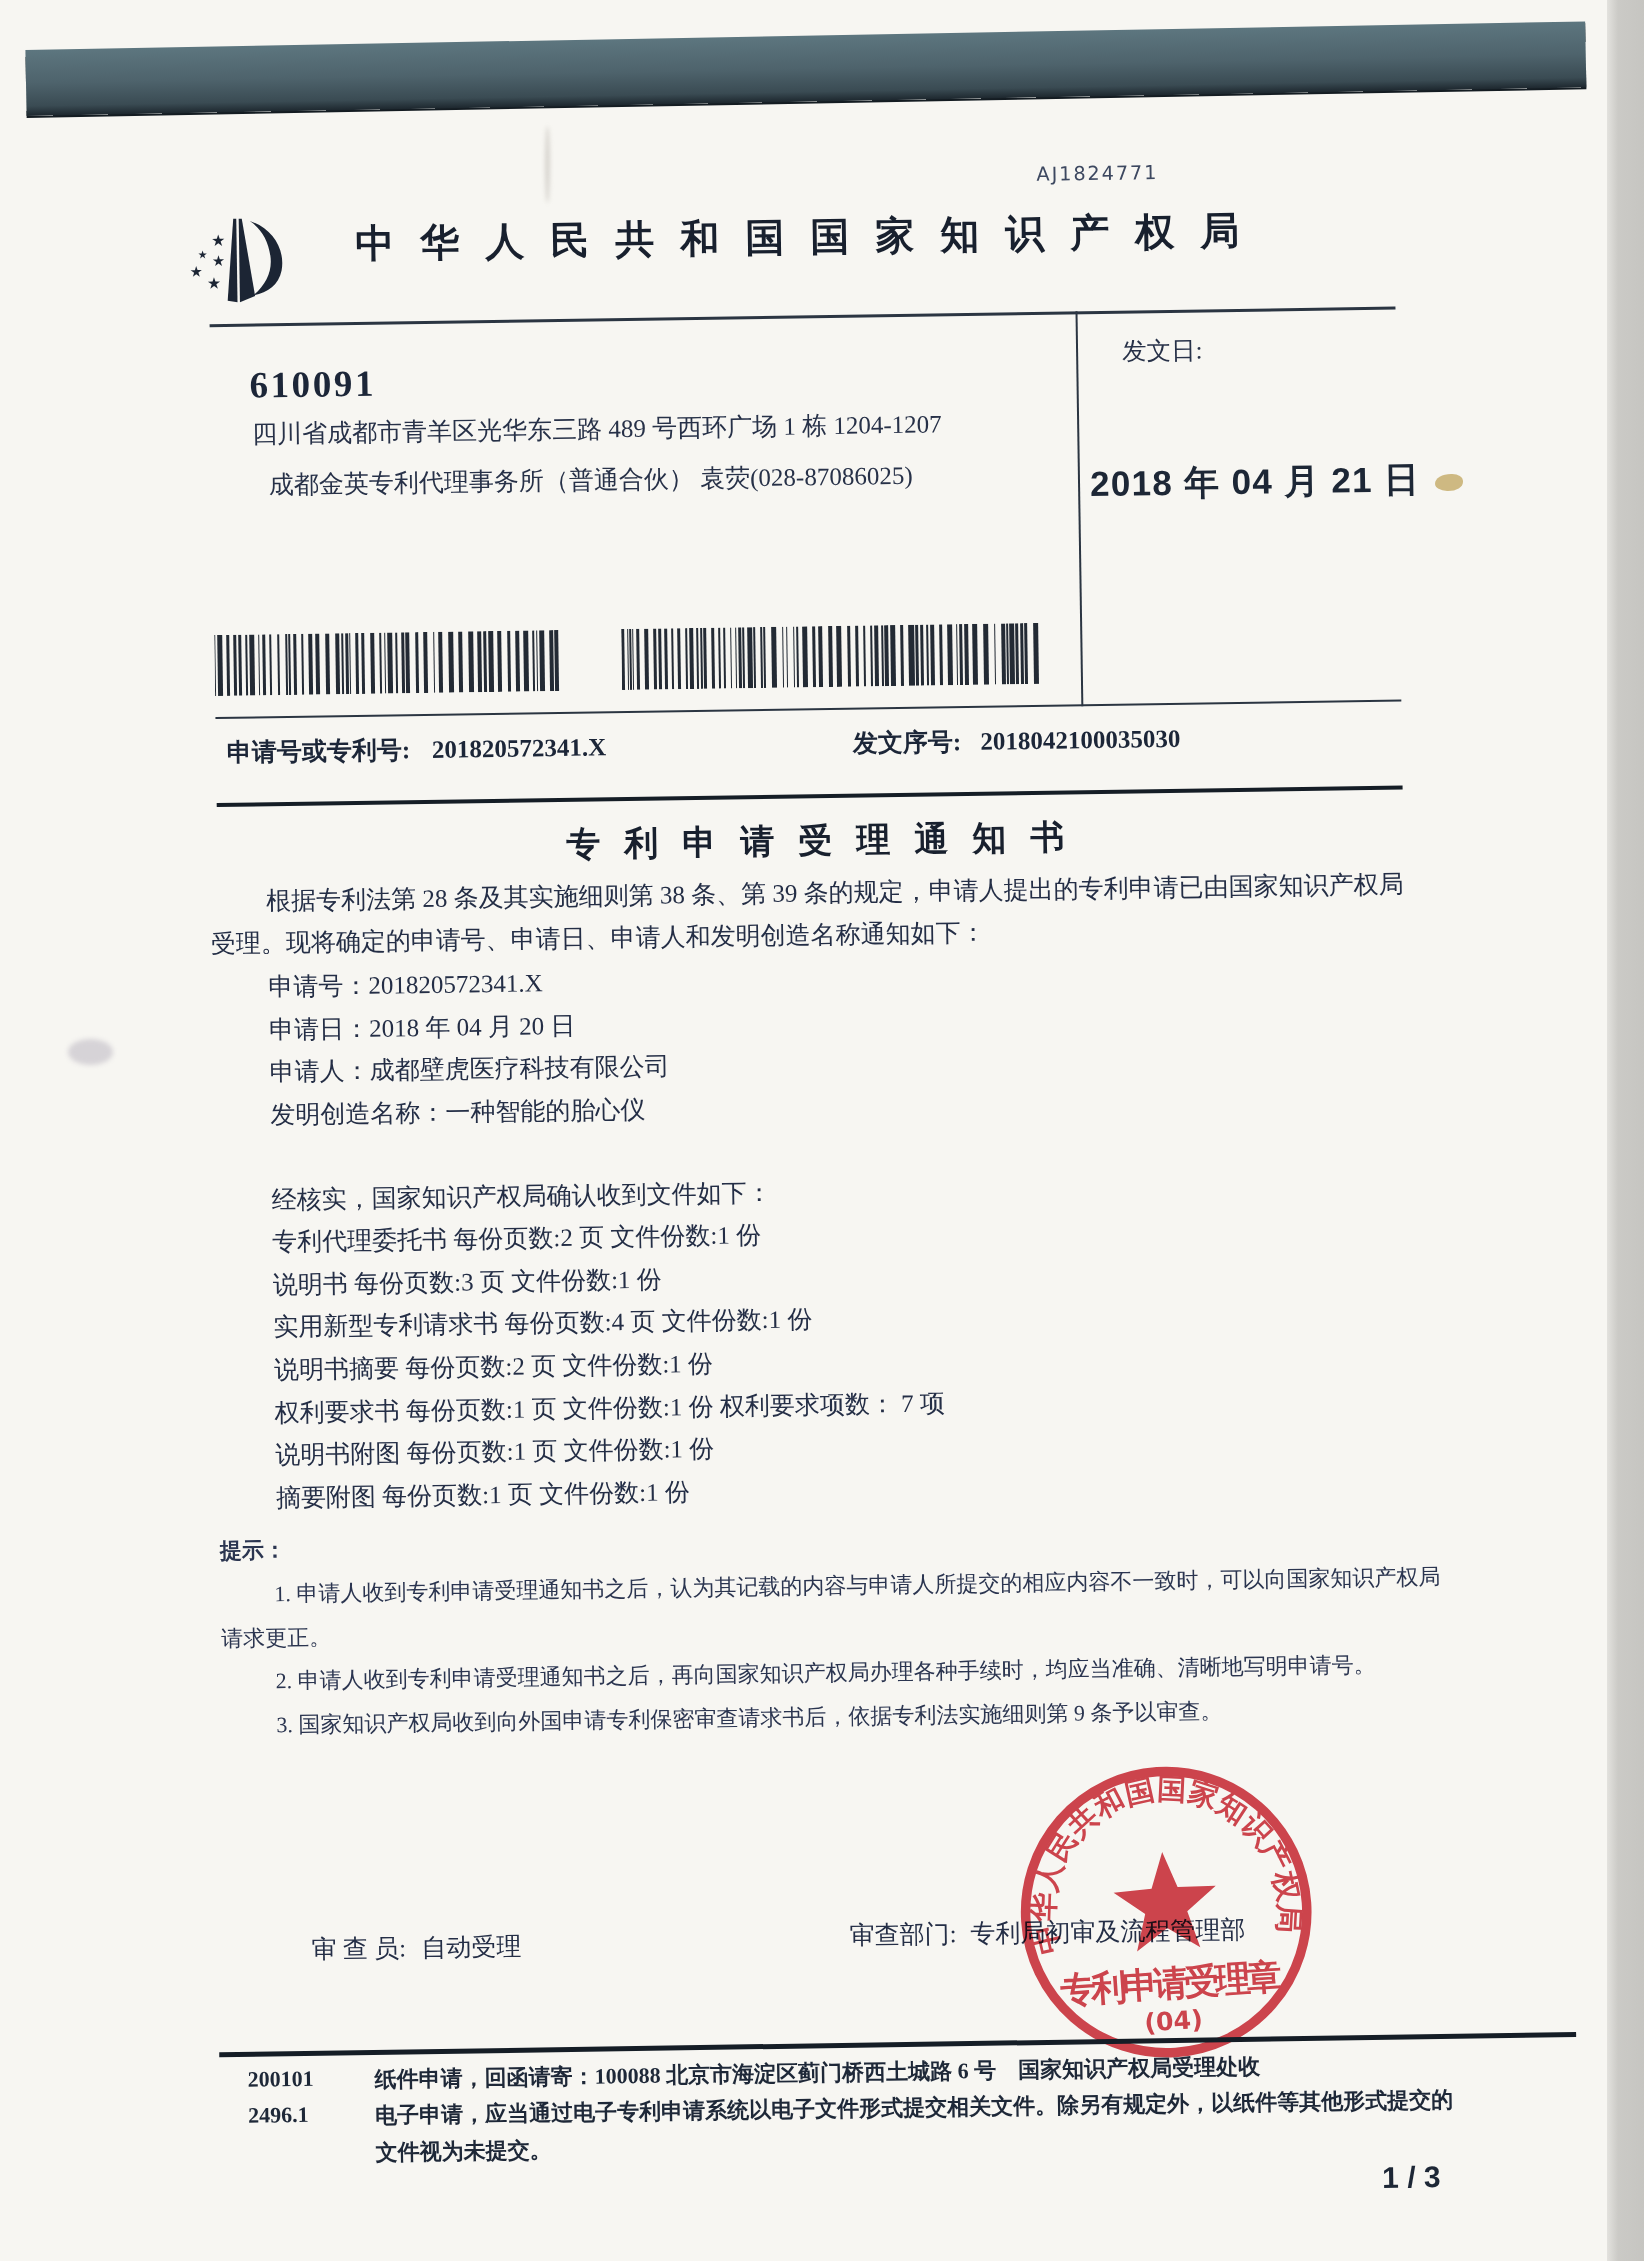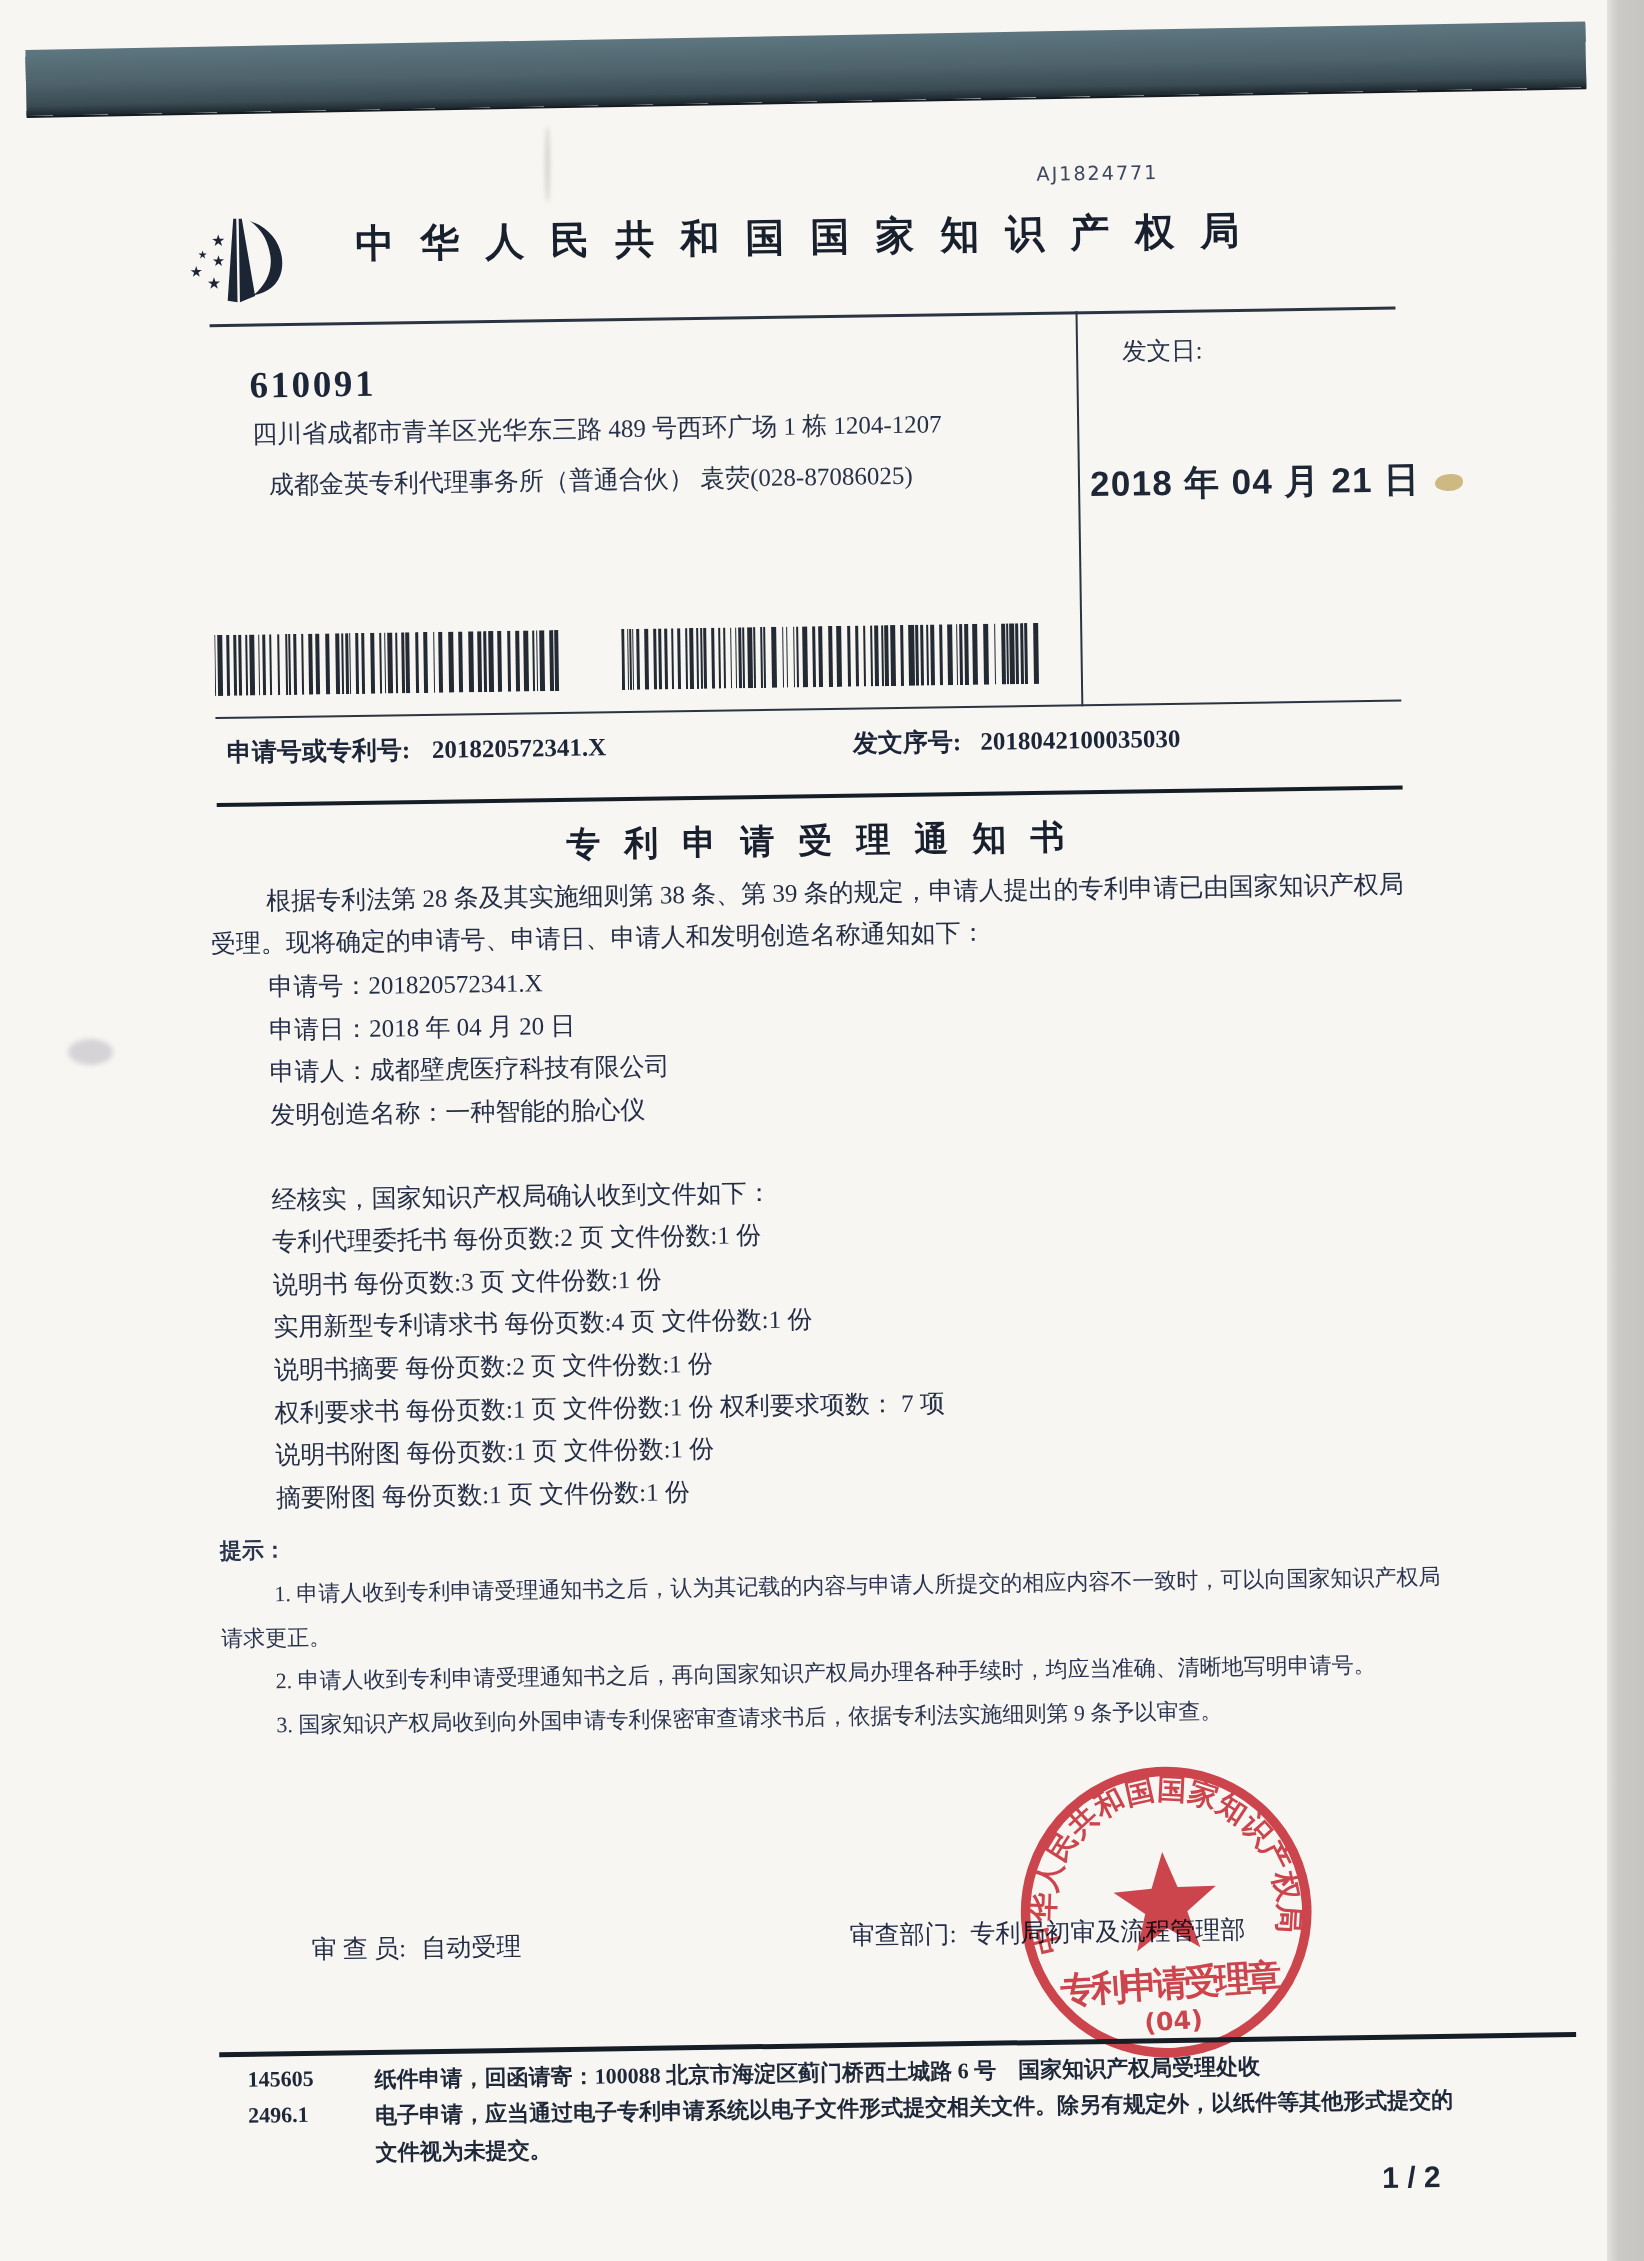--- a/index.html
+++ b/index.html
@@ -149,27 +149,27 @@
             <textPath href="#ringArc" startOffset="2" textLength="655">中华人民共和国国家知识产权局</textPath>
           </text>
           <polygon points="240,145 260.6,201.7 320.8,203.7 273.3,240.8 290,298.8 240,265 190,298.8 206.7,240.8 159.2,203.7 219.4,201.7"></polygon>
           <text x="240" y="372" font-size="56" font-weight="700" text-anchor="middle" textLength="350">专利申请受理章</text>
           <text x="240" y="426" font-size="40" font-weight="700" text-anchor="middle">(04)</text>
         </g>
       </svg>
     </div>
 
     <div class="thick-rule" style="left:206px;top:2052px;width:1357px;height:4.5px;"></div>
-    <div class="abs footer-text" style="left:234px;top:2067px;">145605</div>
+    <div class="abs footer-text" style="left:234px;top:2067px;">200101</div>
     <div class="abs footer-text" style="left:234px;top:2103px;">2496.1</div>
     <div class="abs footer-text" style="left:361px;top:2067px;">纸件申请，回函请寄：100088 北京市海淀区蓟门桥西土城路 6 号　国家知识产权局受理处收</div>
     <div class="abs footer-text" style="left:361px;top:2103px;">电子申请，应当通过电子专利申请系统以电子文件形式提交相关文件。除另有规定外，以纸件等其他形式提交的</div>
     <div class="abs footer-text" style="left:361px;top:2140px;">文件视为未提交。</div>
 
-    <div class="abs page-num" style="left:1367px;top:2178px;">1 / 2</div>
+    <div class="abs page-num" style="left:1367px;top:2178px;">1 / 3</div>
   </div>
 
   <div class="stain" style="left:1435px;top:474px;width:28px;height:17px;"></div>
   <div class="smudge" style="left:68px;top:1039px;width:45px;height:26px;background:#9a93a6;opacity:.35;"></div>
   <div class="smudge" style="left:545px;top:126px;width:5.2px;height:77px;background:#b9b4ad;opacity:.5;filter:blur(1.9px);"></div>
 
 </div>
 
 
 </body></html>

